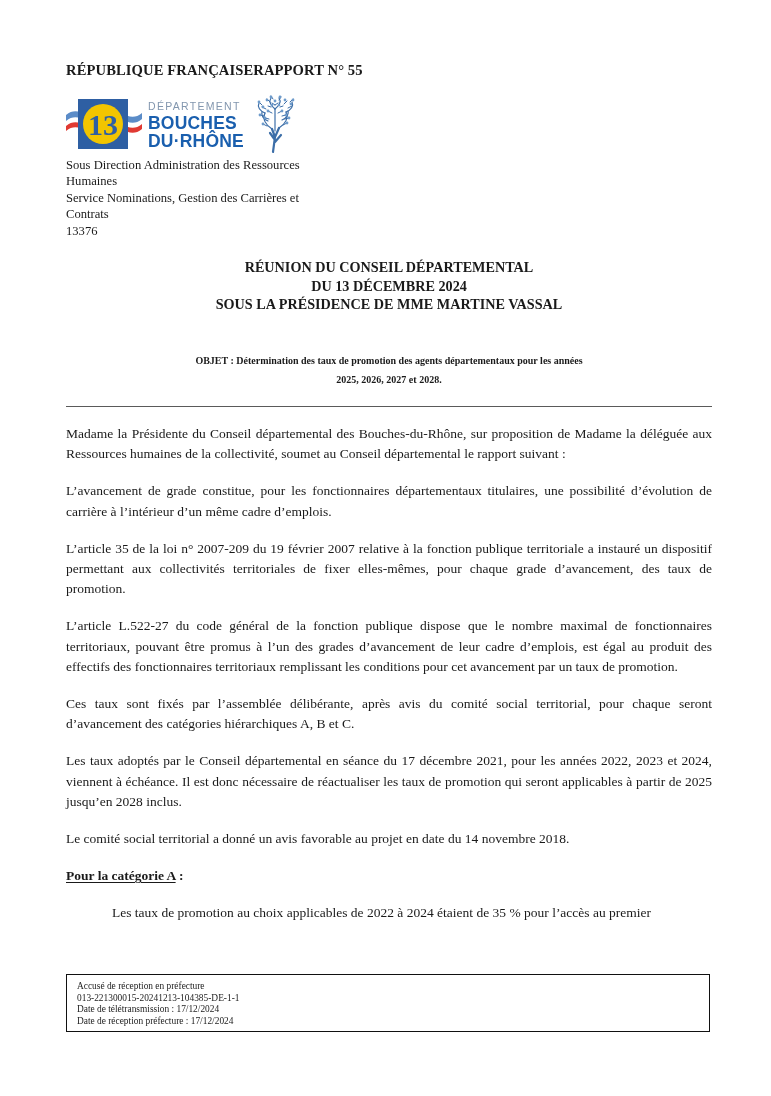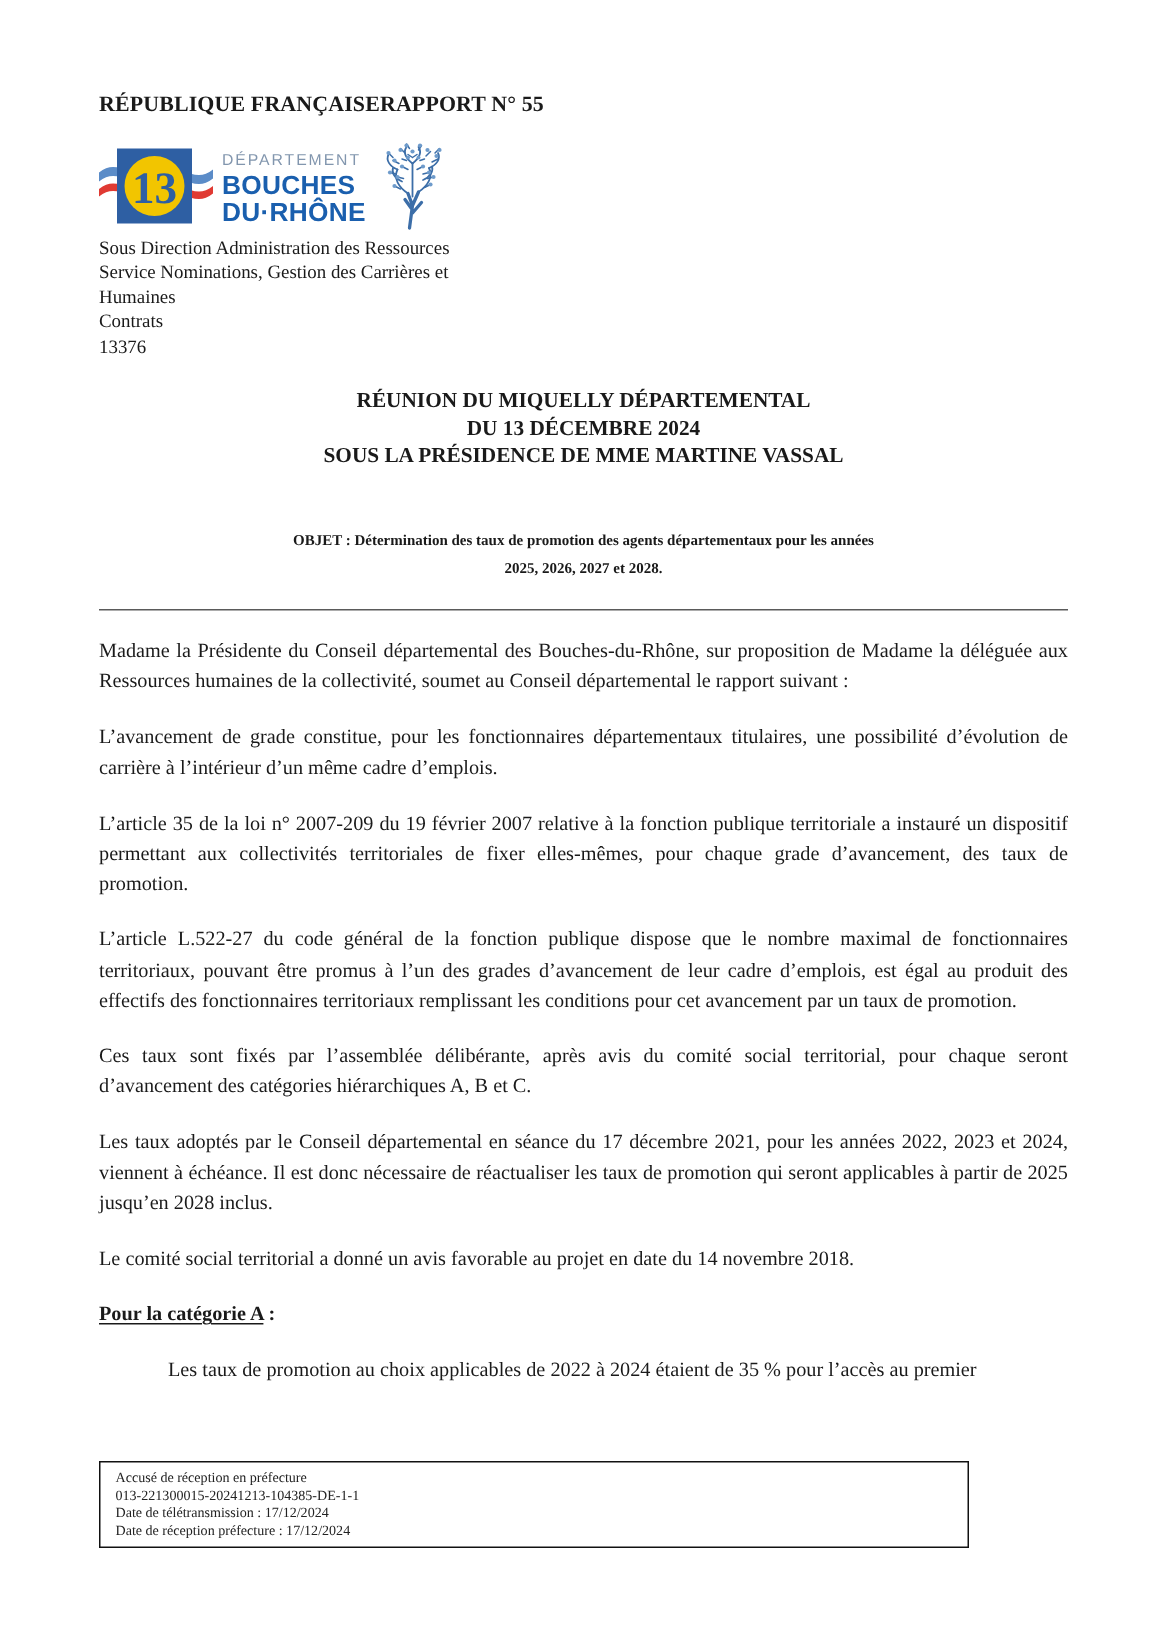--- a/index.html
+++ b/index.html
@@ -123,21 +123,21 @@
   .cat-heading u {
     text-decoration: underline;
     text-underline-offset: 2px;
   }
 
   
   .footer-box {
     position: absolute;
     left: 66px;
     top: 974px;
-    width: 580px;
+    width: 644px;
     height: 58px;
     border: 1.4px solid #111;
     box-sizing: border-box;
     background: #fff;
   }
   .footer-box .inner {
     padding: 6px 0 0 10px;
     font-size: 9.4px;
     line-height: 11.6px;
     color: #222;
@@ -214,28 +214,28 @@
           <circle cx="209" cy="6" r="1.4"></circle>
             <circle cx="206" cy="10" r="1.3"></circle>
           <circle cx="213" cy="10" r="1.3"></circle>
         </g>
       </g>
     </svg>
   </div>
 
   <div class="service-block">
     <div>Sous Direction Administration des Ressources</div>
+    <div>Humaines</div>
     <div>Service Nominations, Gestion des Carrières et</div>
-    <div>Humaines</div>
     <div>Contrats</div>
     <div>13376</div>
   </div>
 
   <div class="meeting-title">
-    <div>RÉUNION DU MIQUELLY DÉPARTEMENTAL</div>
+    <div>RÉUNION DU CONSEIL DÉPARTEMENTAL</div>
     <div>DU 13 DÉCEMBRE 2024</div>
     <div>SOUS LA PRÉSIDENCE DE MME MARTINE VASSAL</div>
   </div>
 
   <div class="objet">
     <div>OBJET : Détermination des taux de promotion des agents départementaux pour les années</div>
     <div>2025, 2026, 2027 et 2028.</div>
   </div>
 
   <div class="rule"></div>

